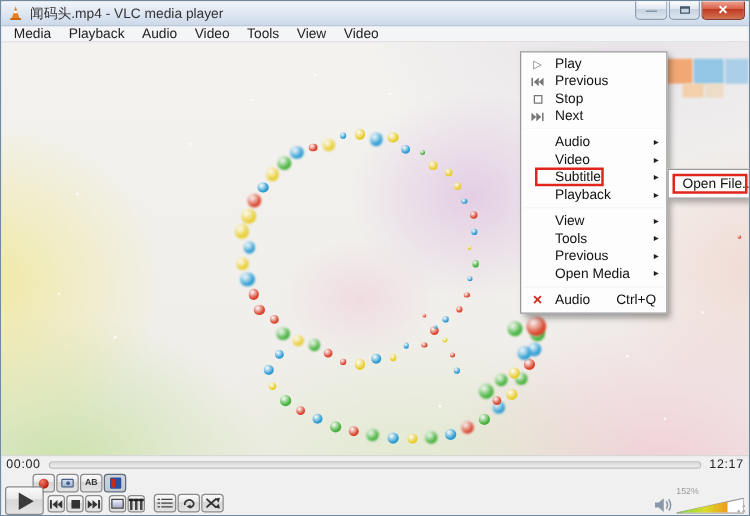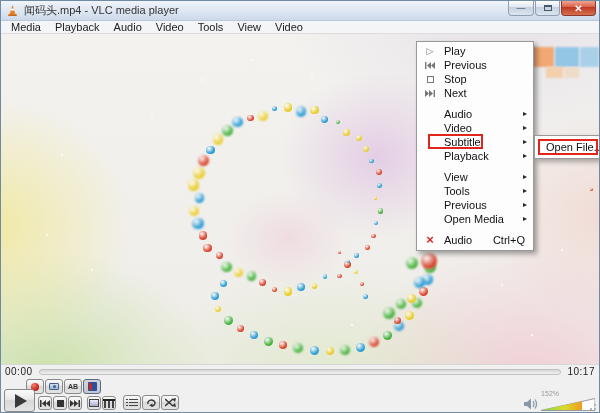--- a/index.html
+++ b/index.html
@@ -325,21 +325,21 @@
     <div class="sub-item">
       <span>Open File...</span>
       <span class="redbox" style="left:3px;top:3px;right:1px;bottom:3px;"></span>
     </div>
   </div>
 
   <div class="bottom">
     <div class="seekrow">
       <span class="time">00:00</span>
       <div class="seek-track"></div>
-      <span class="time">10:17</span>
+      <span class="time">12:17</span>
     </div>
     <div class="ctrl-area">
 
       <div class="btn" style="left:25px;top:1px;width:18px;height:15px;">
           <span class="rec-dot"></span>
         </div>
       <div class="btn" style="left:44px;top:1px;width:18px;height:15px;">
           <span class="snap-ico"></span>
         </div>
       <div class="btn" style="left:63px;top:1px;width:18px;height:15px;">

